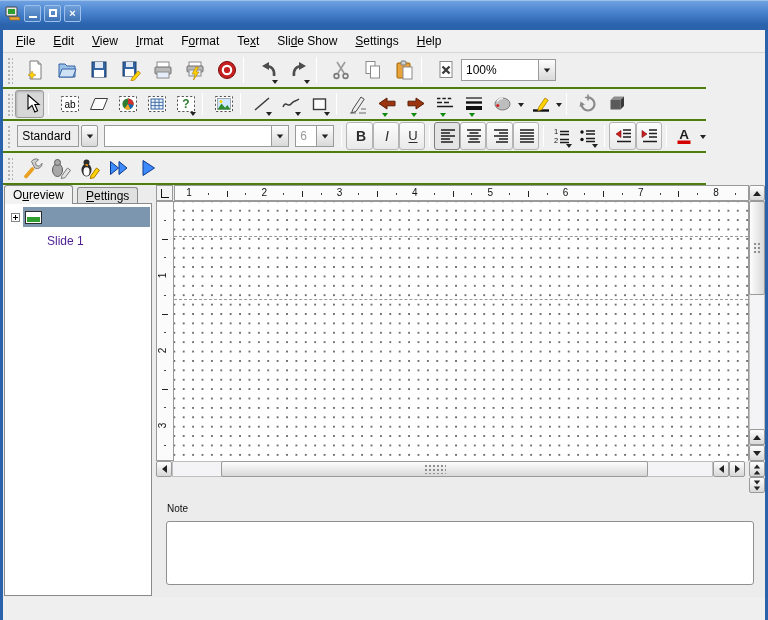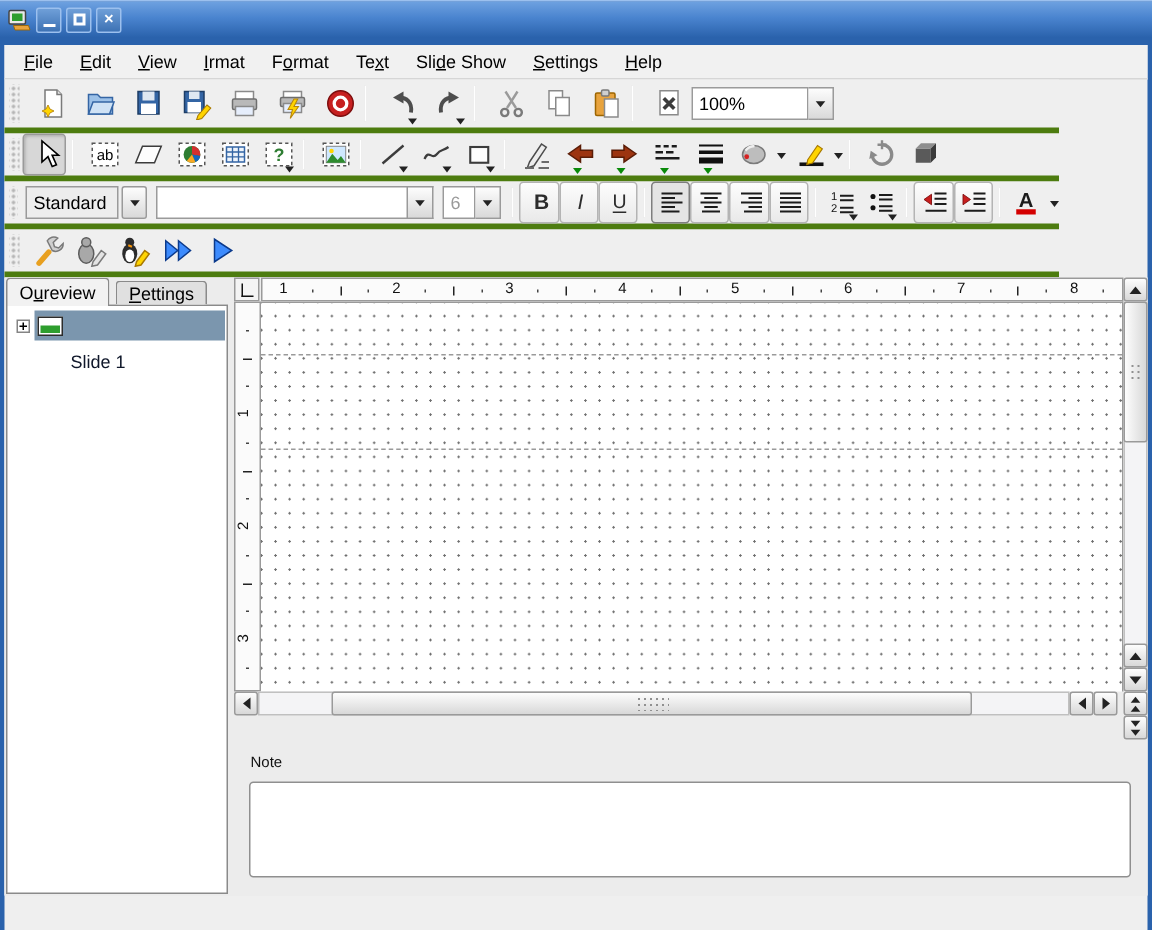--- a/index.html
+++ b/index.html
@@ -22,21 +22,21 @@
   .winbtn .max{display:block;width:8px;height:8px;border:2px solid #fff;}
   
   #app{position:absolute;left:3px;top:30px;width:762px;height:591px;background:#efefef;}
   
   #menubar{position:absolute;left:0;top:0;width:762px;height:23px;background:#f1f1f1;
     border-bottom:1px solid #d6d6d6;display:flex;align-items:center;padding-left:4px;}
   .menu-item{padding:3px 9px;cursor:default;}
   .menu-item u{text-decoration:underline;}
   
   .toolbar{position:absolute;left:0;width:703px;display:flex;align-items:center;
-    background:#efefef;border-bottom:4px solid #4d7c0f;padding-left:2px;}
+    background:#efefef;border-bottom:2px solid #4d7c0f;padding-left:2px;}
   #toolbar1{top:23px;height:36px;}
   #toolbar2{top:59px;height:32px;}
   #toolbar3{top:91px;height:32px;}
   #toolbar4{top:123px;height:32px;}
   .thandle{width:7px;align-self:stretch;margin:3px 2px 3px 1px;
     background-image:radial-gradient(circle,#b5b5b5 1px,transparent 1.2px);
     background-size:4px 4px;background-position:1px 1px;}
   .tsep{width:1px;align-self:stretch;margin:4px 4px;background:#c9c9c9;border-right:1px solid #fff;}
   .tbtn{position:relative;width:29px;height:28px;border:1px solid transparent;border-radius:3px;
     background:transparent;display:flex;align-items:center;justify-content:flex-end;padding:0;}
@@ -75,21 +75,21 @@
   .tab u{text-decoration:underline;}
   #slidelist{position:absolute;left:1px;top:18px;width:148px;height:393px;background:#fff;
     border:1px solid #8a8a8a;}
   .tree-row{position:absolute;left:2px;top:3px;width:143px;height:20px;display:flex;align-items:center;}
   .expander{width:9px;height:9px;border:1px solid #848484;background:#fff;position:relative;margin-left:4px;flex:none;}
   .expander::before{content:"";position:absolute;left:1px;top:3px;width:5px;height:1px;background:#000;}
   .expander::after{content:"";position:absolute;left:3px;top:1px;width:1px;height:5px;background:#000;}
   .tree-sel{display:flex;align-items:center;height:20px;flex:1;margin-left:3px;padding-left:2px;}
   .slide-icon{width:17px;height:13px;border:1px solid #2c2c2c;background:#fff;position:relative;flex:none;}
   .slide-icon::after{content:"";position:absolute;left:1px;right:1px;bottom:1px;height:5px;background:#2e9e2e;}
-  .tree-label{color:#0f172a;margin-left:5px;font-size:12px;margin-top:47px;}
+  .tree-label{color:#4c1d95;margin-left:5px;font-size:12px;margin-top:47px;}
   
   #workspace{position:absolute;left:150px;top:0;width:612px;height:412px;background:#ececec;}
   #corner{position:absolute;left:3px;top:0;width:17px;height:16px;background:#f4f4f4;
     border:1px solid #9a9a9a;}
   #corner::before{content:"";position:absolute;left:4px;top:3px;width:1px;height:9px;background:#111;}
   #corner::after{content:"";position:absolute;left:4px;top:11px;width:8px;height:1px;background:#111;}
   #hruler{position:absolute;left:21px;top:0;width:575px;height:16px;background:#fbfbfb;
     border:1px solid #9a9a9a;overflow:hidden;}
   #vruler{position:absolute;left:3px;top:16px;width:18px;height:260px;background:#fbfbfb;
     border:1px solid #9a9a9a;overflow:hidden;}

